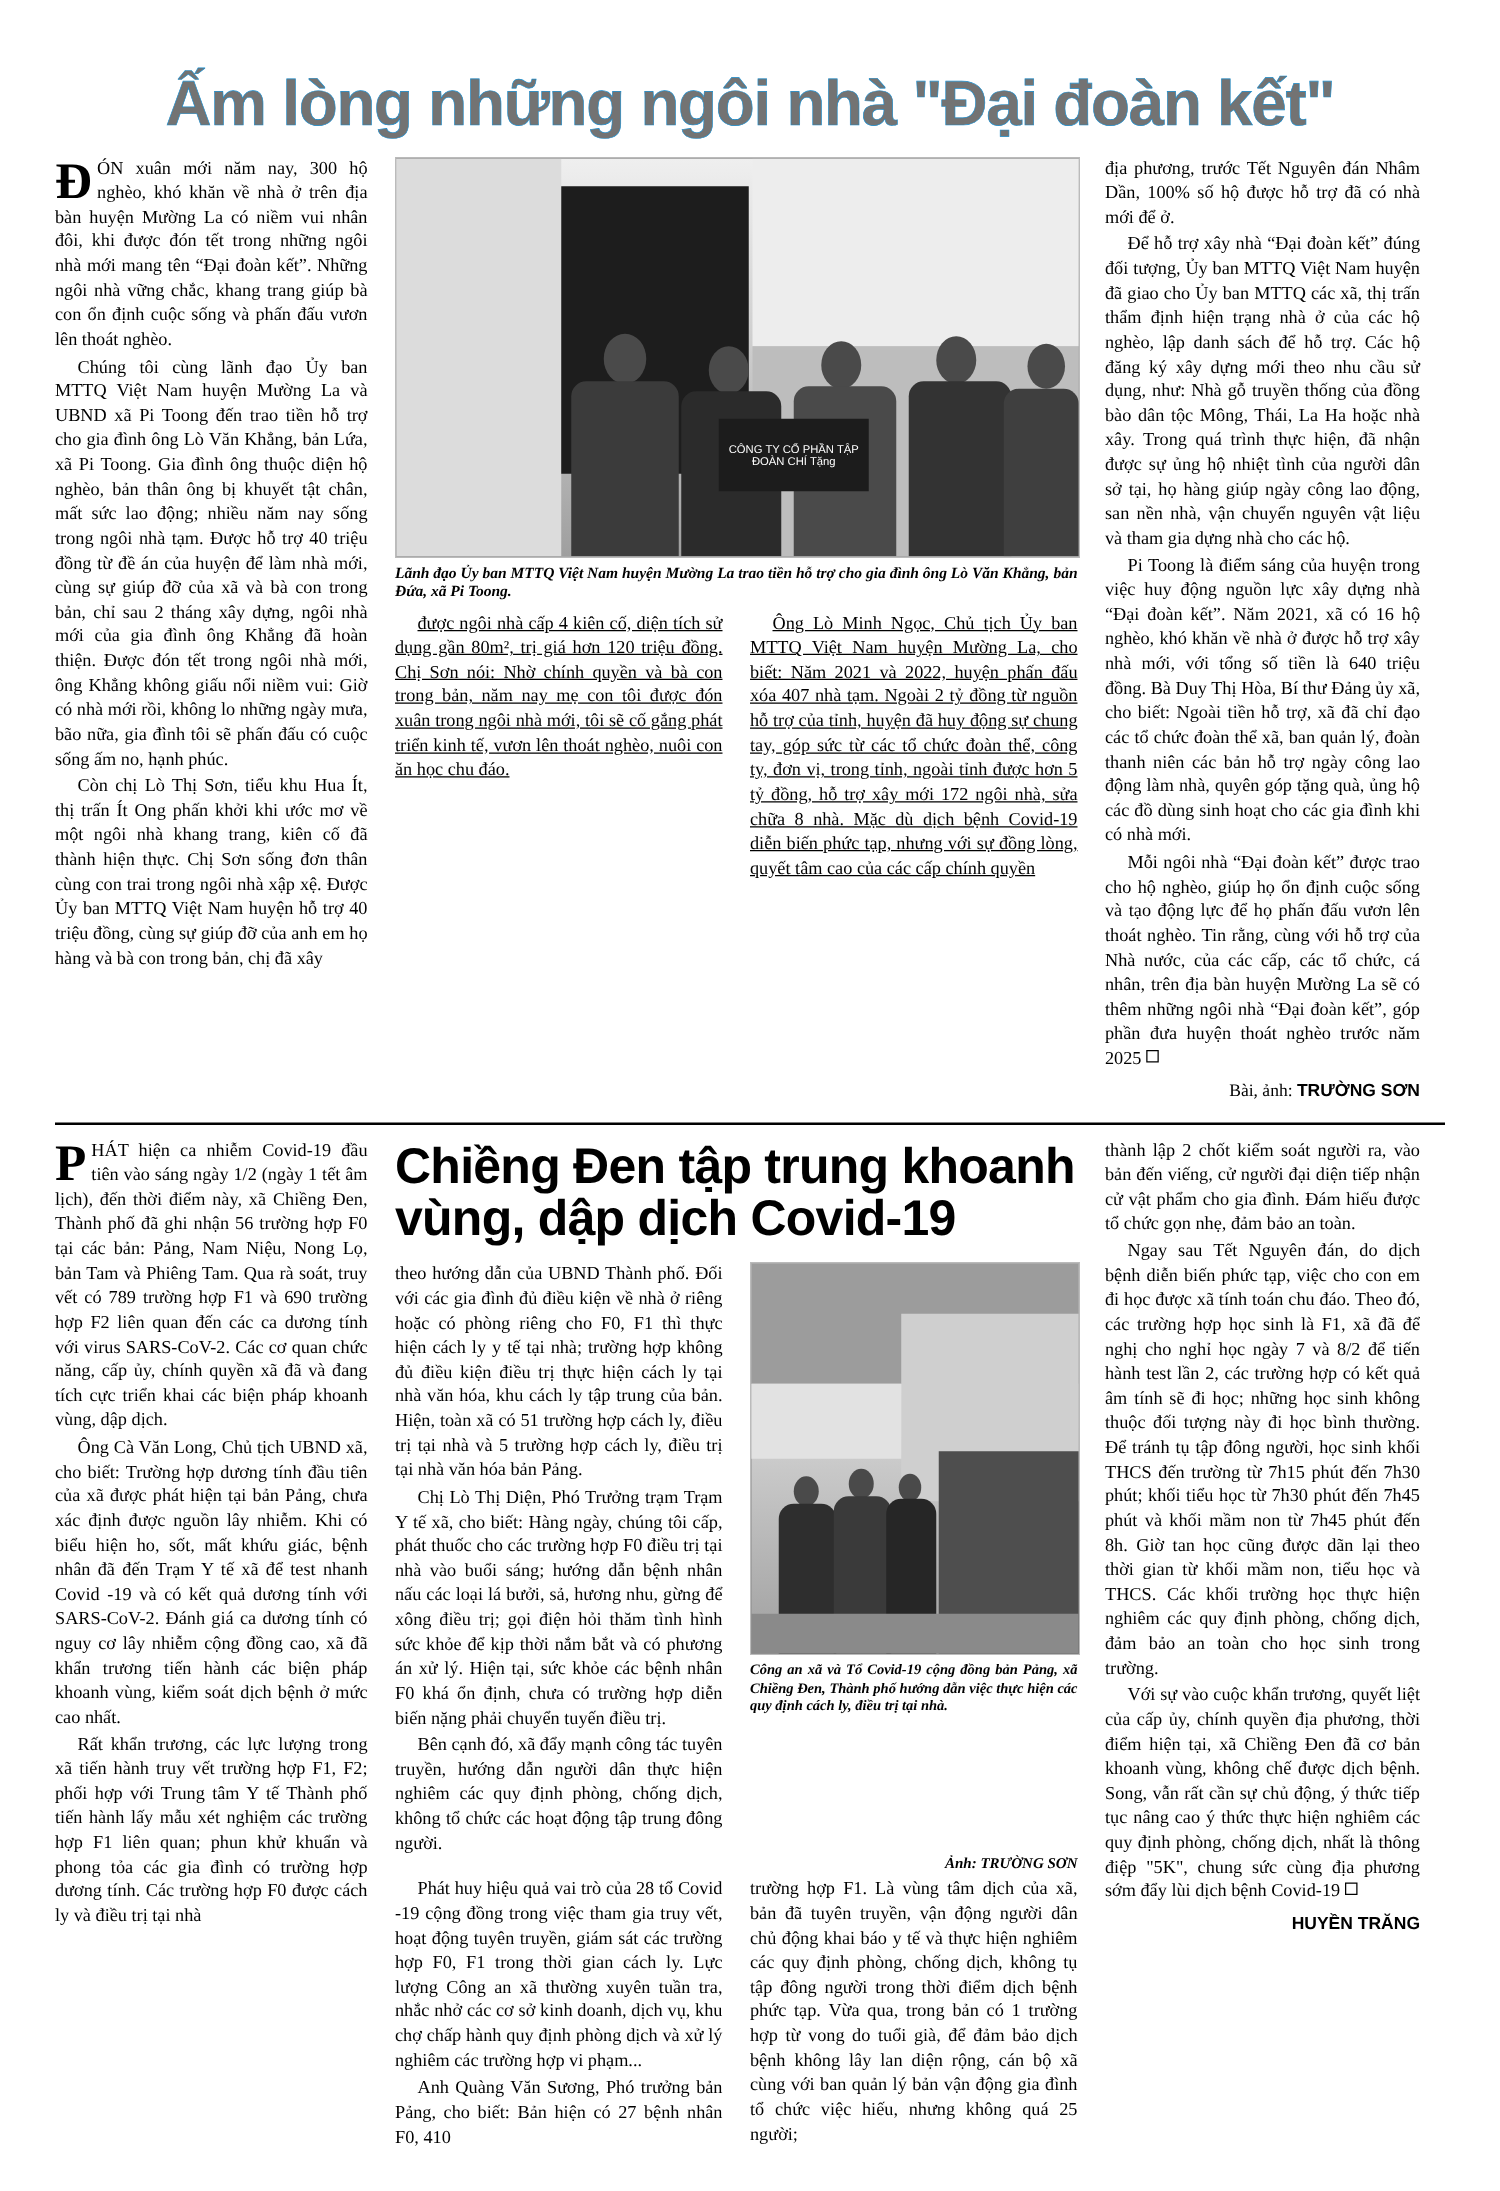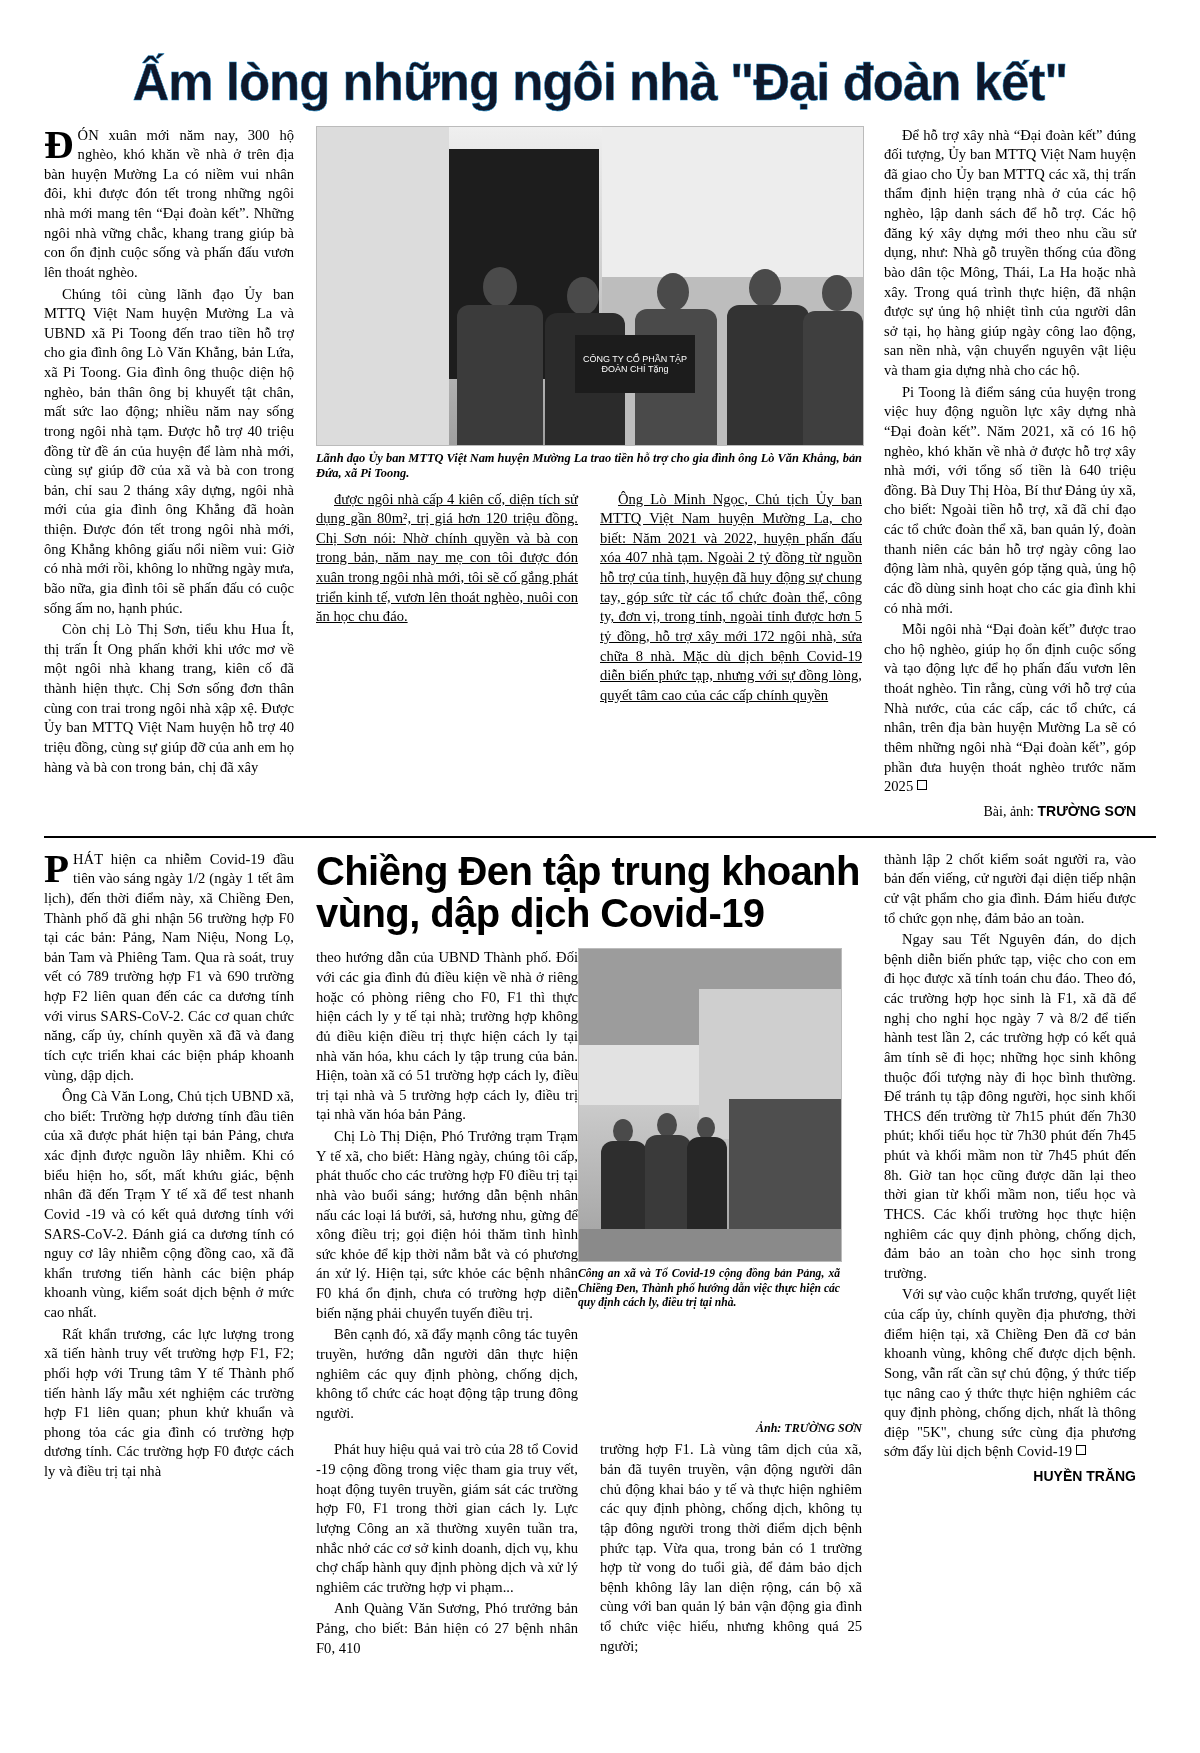--- a/index.html
+++ b/index.html
@@ -60,21 +60,21 @@
     justify-content: center;
     margin-top: -4px;
   }
 
   
   .headline-main {
     font-family: "Liberation Sans", sans-serif;
     font-weight: bold;
     font-size: 51px;
     line-height: 1.05;
-    color: #0f172a;
+    color: #737373;
     letter-spacing: -1px;
     margin: 18px 0 16px 0;
     text-align: center;
     -webkit-text-stroke: 0.5px #1b8ccc;
   }
 
   
   .article1 {
     display: flex;
     gap: 22px;
@@ -226,20 +226,21 @@
         <div class="col sub-col">
           <p>được ngôi nhà cấp 4 kiên cố, diện tích sử dụng gần 80m², trị giá hơn 120 triệu đồng. Chị Sơn nói: Nhờ chính quyền và bà con trong bản, năm nay mẹ con tôi được đón xuân trong ngôi nhà mới, tôi sẽ cố gắng phát triển kinh tế, vươn lên thoát nghèo, nuôi con ăn học chu đáo.</p>
         </div>
         <div class="col sub-col">
           <p>Ông Lò Minh Ngọc, Chủ tịch Ủy ban MTTQ Việt Nam huyện Mường La, cho biết: Năm 2021 và 2022, huyện phấn đấu xóa 407 nhà tạm. Ngoài 2 tỷ đồng từ nguồn hỗ trợ của tỉnh, huyện đã huy động sự chung tay, góp sức từ các tổ chức đoàn thể, công ty, đơn vị, trong tỉnh, ngoài tỉnh được hơn 5 tỷ đồng, hỗ trợ xây mới 172 ngôi nhà, sửa chữa 8 nhà. Mặc dù dịch bệnh Covid-19 diễn biến phức tạp, nhưng với sự đồng lòng, quyết tâm cao của các cấp chính quyền</p>
         </div>
       </div>
     </div>
 
     <div class="col a1-right">
+      <p class="no-ind">địa phương, trước Tết Nguyên đán Nhâm Dần, 100% số hộ được hỗ trợ đã có nhà mới để ở.</p>
       <p>Để hỗ trợ xây nhà “Đại đoàn kết” đúng đối tượng, Ủy ban MTTQ Việt Nam huyện đã giao cho Ủy ban MTTQ các xã, thị trấn thẩm định hiện trạng nhà ở của các hộ nghèo, lập danh sách để hỗ trợ. Các hộ đăng ký xây dựng mới theo nhu cầu sử dụng, như: Nhà gỗ truyền thống của đồng bào dân tộc Mông, Thái, La Ha hoặc nhà xây. Trong quá trình thực hiện, đã nhận được sự ủng hộ nhiệt tình của người dân sở tại, họ hàng giúp ngày công lao động, san nền nhà, vận chuyển nguyên vật liệu và tham gia dựng nhà cho các hộ.</p>
       <p>Pi Toong là điểm sáng của huyện trong việc huy động nguồn lực xây dựng nhà “Đại đoàn kết”. Năm 2021, xã có 16 hộ nghèo, khó khăn về nhà ở được hỗ trợ xây nhà mới, với tổng số tiền là 640 triệu đồng. Bà Duy Thị Hòa, Bí thư Đảng ủy xã, cho biết: Ngoài tiền hỗ trợ, xã đã chỉ đạo các tổ chức đoàn thể xã, ban quản lý, đoàn thanh niên các bản hỗ trợ ngày công lao động làm nhà, quyên góp tặng quà, ủng hộ các đồ dùng sinh hoạt cho các gia đình khi có nhà mới.</p>
       <p><span>Mỗi ngôi nhà “Đại đoàn kết” được trao cho hộ nghèo, giúp họ ổn định cuộc sống và tạo động lực để họ phấn đấu vươn lên thoát nghèo. Tin rằng, cùng với hỗ trợ của Nhà nước, của các cấp, các tổ chức, cá nhân, trên địa bàn huyện Mường La sẽ có thêm những ngôi nhà “Đại đoàn kết”, góp phần đưa huyện thoát nghèo trước năm 2025</span><span class="endmark"></span></p>
       <div class="byline">
         <span>Bài, ảnh: </span><b>TRƯỜNG SƠN</b>
       </div>
     </div>
   </div>
 
   <hr class="divider">
@@ -249,21 +250,21 @@
     <div class="col a2-c1">
       <p class="dropcap">PHÁT hiện ca nhiễm Covid-19 đầu tiên vào sáng ngày 1/2 (ngày 1 tết âm lịch), đến thời điểm này, xã Chiềng Đen, Thành phố đã ghi nhận 56 trường hợp F0 tại các bản: Pảng, Nam Niệu, Nong Lọ, bản Tam và Phiêng Tam. Qua rà soát, truy vết có 789 trường hợp F1 và 690 trường hợp F2 liên quan đến các ca dương tính với virus SARS-CoV-2. Các cơ quan chức năng, cấp ủy, chính quyền xã đã và đang tích cực triển khai các biện pháp khoanh vùng, dập dịch.</p>
       <p>Ông Cà Văn Long, Chủ tịch UBND xã, cho biết: Trường hợp dương tính đầu tiên của xã được phát hiện tại bản Pảng, chưa xác định được nguồn lây nhiễm. Khi có biểu hiện ho, sốt, mất khứu giác, bệnh nhân đã đến Trạm Y tế xã để test nhanh Covid -19 và có kết quả dương tính với SARS-CoV-2. Đánh giá ca dương tính có nguy cơ lây nhiễm cộng đồng cao, xã đã khẩn trương tiến hành các biện pháp khoanh vùng, kiểm soát dịch bệnh ở mức cao nhất.</p>
       <p>Rất khẩn trương, các lực lượng trong xã tiến hành truy vết trường hợp F1, F2; phối hợp với Trung tâm Y tế Thành phố tiến hành lấy mẫu xét nghiệm các trường hợp F1 liên quan; phun khử khuẩn và phong tỏa các gia đình có trường hợp dương tính. Các trường hợp F0 được cách ly và điều trị tại nhà</p>
       <p></p>
     </div>
 
     <div class="a2-c2">
       <div class="headline-2">Chiềng Đen tập trung khoanh vùng, dập dịch Covid-19</div>
 
-      <div style="display:flex; ">
+      <div style="display:flex; gap:22px;">
         <div class="col" style="width:262px;">
           <p class="no-ind">theo hướng dẫn của UBND Thành phố. Đối với các gia đình đủ điều kiện về nhà ở riêng hoặc có phòng riêng cho F0, F1 thì thực hiện cách ly y tế tại nhà; trường hợp không đủ điều kiện điều trị thực hiện cách ly tại nhà văn hóa, khu cách ly tập trung của bản. Hiện, toàn xã có 51 trường hợp cách ly, điều trị tại nhà và 5 trường hợp cách ly, điều trị tại nhà văn hóa bản Pảng.</p>
           <p>Chị Lò Thị Diện, Phó Trưởng trạm Trạm Y tế xã, cho biết: Hàng ngày, chúng tôi cấp, phát thuốc cho các trường hợp F0 điều trị tại nhà vào buổi sáng; hướng dẫn bệnh nhân nấu các loại lá bưởi, sả, hương nhu, gừng để xông điều trị; gọi điện hỏi thăm tình hình sức khỏe để kịp thời nắm bắt và có phương án xử lý. Hiện tại, sức khỏe các bệnh nhân F0 khá ổn định, chưa có trường hợp diễn biến nặng phải chuyển tuyến điều trị.</p>
           <p>Bên cạnh đó, xã đẩy mạnh công tác tuyên truyền, hướng dẫn người dân thực hiện nghiêm các quy định phòng, chống dịch, không tổ chức các hoạt động tập trung đông người.</p>
         </div>
         <div style="width:262px;font-family:Liberation Serif, serif;">
           <div class="photo" style="width:262px;height:312px;">
             <div class="ph-sky"></div>
             <div class="ph-mid" style="left:0;top:0;width:262px;height:96px;background:#9c9c9c;"></div>
             <div class="ph-dark" style="left:120px;top:40px;width:142px;height:150px;background:#cfcfcf;"></div>

